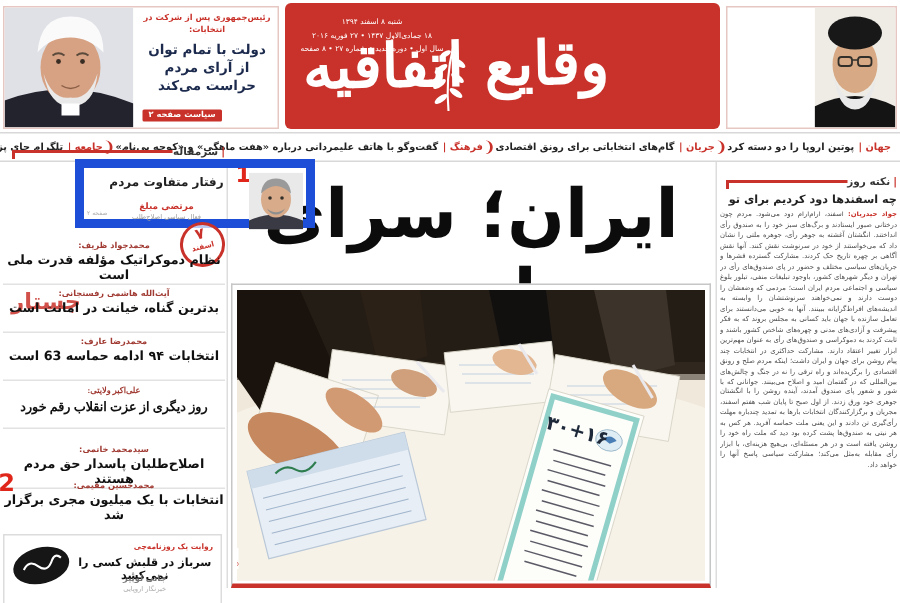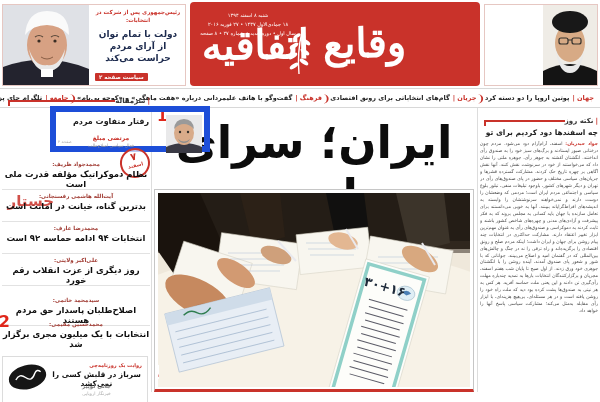--- a/index.html
+++ b/index.html
@@ -297,23 +297,23 @@
     <div class="jitem" style="top:62px;">
       <div class="jspeaker">محمدجواد ظریف:</div>
       <div class="jquote">نظام دموکراتیک مؤلفه قدرت ملی است</div>
     </div>
     <div class="jitem" style="top:94px;">
       <div class="jspeaker">آیت‌الله هاشمی رفسنجانی:</div>
       <div class="jquote">بدترین گناه، خیانت در امانت است</div>
     </div>
     <div class="jitem" style="top:126px;">
       <div class="jspeaker">محمدرضا عارف:</div>
-      <div class="jquote">انتخابات ۹۴ ادامه حماسه ۹۲ است</div>
-    </div>
-    <div class="jitem" style="top:158px;">
+      <div class="jquote">انتخابات ۹۴ ادامه حماسه 63 است</div>
+    </div>
+    <div class="jitem" style="top:158px;font-family:Liberation Serif, serif;">
       <div class="jspeaker">علی‌اکبر ولایتی:</div>
       <div class="jquote">روز دیگری از عزت انقلاب رقم خورد</div>
     </div>
     <div class="jitem" style="top:198px;">
       <div class="jspeaker">سیدمحمد خاتمی:</div>
       <div class="jquote">اصلاح‌طلبان پاسدار حق مردم هستند</div>
     </div>
     <div class="jitem" style="top:222px;border-bottom:none;">
       <div class="jspeaker">محمدحسین مقیمی:</div>
       <div class="jquote">انتخابات با یک میلیون مجری برگزار شد</div>

